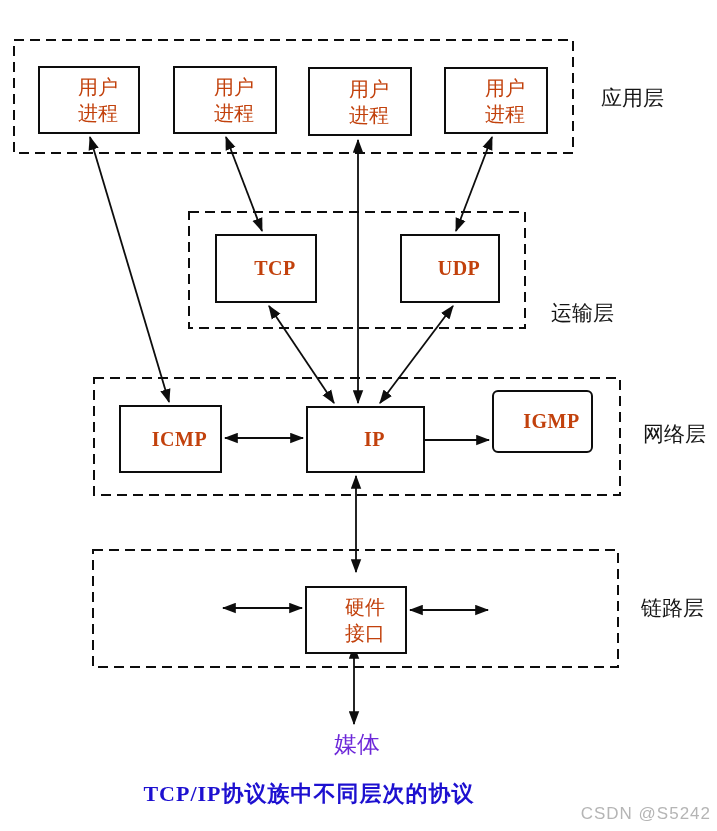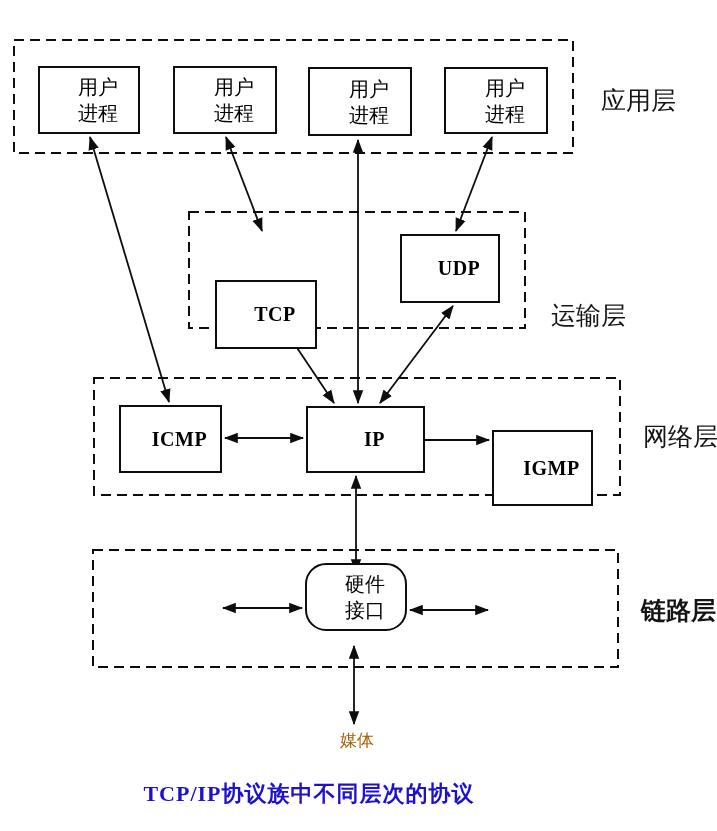--- a/index.html
+++ b/index.html
@@ -4,30 +4,30 @@
 <style>
   html,body{margin:0;padding:0;background:#fff;}
   #stage{
     position:relative;width:717px;height:831px;background:#ffffff;
     font-family:"Liberation Serif","DejaVu Serif",serif;overflow:hidden;
   }
   #wires{position:absolute;left:0;top:0;width:717px;height:831px;}
   .pbox{
     position:absolute;background:#fff;border:2px solid #0d0d0d;
     display:flex;align-items:center;justify-content:center;text-align:center;
-    box-sizing:border-box;color:#000000;padding-left:18px;
+    box-sizing:border-box;color:#c2410c;padding-left:18px;
   }
   .pbox .en{font-size:20px;font-weight:bold;letter-spacing:.5px;}
   .pbox .cjk{font-size:20px;line-height:1.3;width:2.2em;word-break:break-all;}
   .layer-label{
-    position:absolute;font-size:25px;color:#141414;white-space:nowrap;
+    position:absolute;font-size:21px;color:#141414;white-space:nowrap;
   }
   .media-label{
     position:absolute;left:300px;top:729px;width:114px;text-align:center;
-    font-size:17px;color:#a16207;
+    font-size:23px;color:#6d28d9;
   }
   .caption{
     position:absolute;left:0;top:779px;width:618px;text-align:center;
     font-size:22px;font-weight:bold;color:#1d10d0;letter-spacing:1px;
   }
   .watermark{
     position:absolute;right:6px;top:804px;font-size:17px;color:#b5b5b5;
     font-family:"Liberation Sans","DejaVu Sans",sans-serif;letter-spacing:1px;
   }
 </style>
@@ -72,44 +72,45 @@
   <div class="pbox" style="left:173px;top:66px;width:104px;height:68px;">
     <span class="cjk">用户进程</span>
   </div>
   <div class="pbox" style="left:308px;top:67px;width:104px;height:69px;">
     <span class="cjk">用户进程</span>
   </div>
   <div class="pbox" style="left:444px;top:67px;width:104px;height:67px;">
     <span class="cjk">用户进程</span>
   </div>
 
-  <div class="pbox" style="left:215px;top:234px;width:102px;height:69px;margin-top:46px;">
+  <div class="pbox" style="left:215px;top:234px;width:102px;height:69px;">
     <span class="en">TCP</span>
   </div>
   <div class="pbox" style="left:400px;top:234px;width:100px;height:69px;">
     <span class="en">UDP</span>
   </div>
 
   <div class="pbox" style="left:119px;top:405px;width:103px;height:68px;">
     <span class="en">ICMP</span>
   </div>
   <div class="pbox" style="left:306px;top:406px;width:119px;height:67px;">
     <span class="en">IP</span>
   </div>
-  <div class="pbox" style="left:492px;top:430px;width:101px;height:76px;">
+  <div class="pbox" style="left:492px;top:390px;width:101px;height:63px;border-radius:6px;">
     <span class="en">IGMP</span>
   </div>
 
-  <div class="pbox" style="left:305px;top:563px;width:102px;height:68px;border-radius:21px;">
+  <div class="pbox" style="left:305px;top:586px;width:102px;height:68px;">
     <span class="cjk">硬件接口</span>
   </div>
 
   <div class="layer-label" style="left:601px;top:84px;">应用层</div>
   <div class="layer-label" style="left:551px;top:251px;margin-top:48px;">运输层</div>
   <div class="layer-label" style="left:643px;top:420px;">网络层</div>
-  <div class="layer-label" style="left:641px;top:594px;font-weight:bold;">链路层</div>
+  <div class="layer-label" style="left:641px;top:594px;">链路层</div>
 
   <div class="media-label">媒体</div>
 
   <div class="caption">TCP/IP协议族中不同层次的协议</div>
 
+  <div class="watermark">CSDN @S5242</div>
 
 </div>
 
 </body></html>

